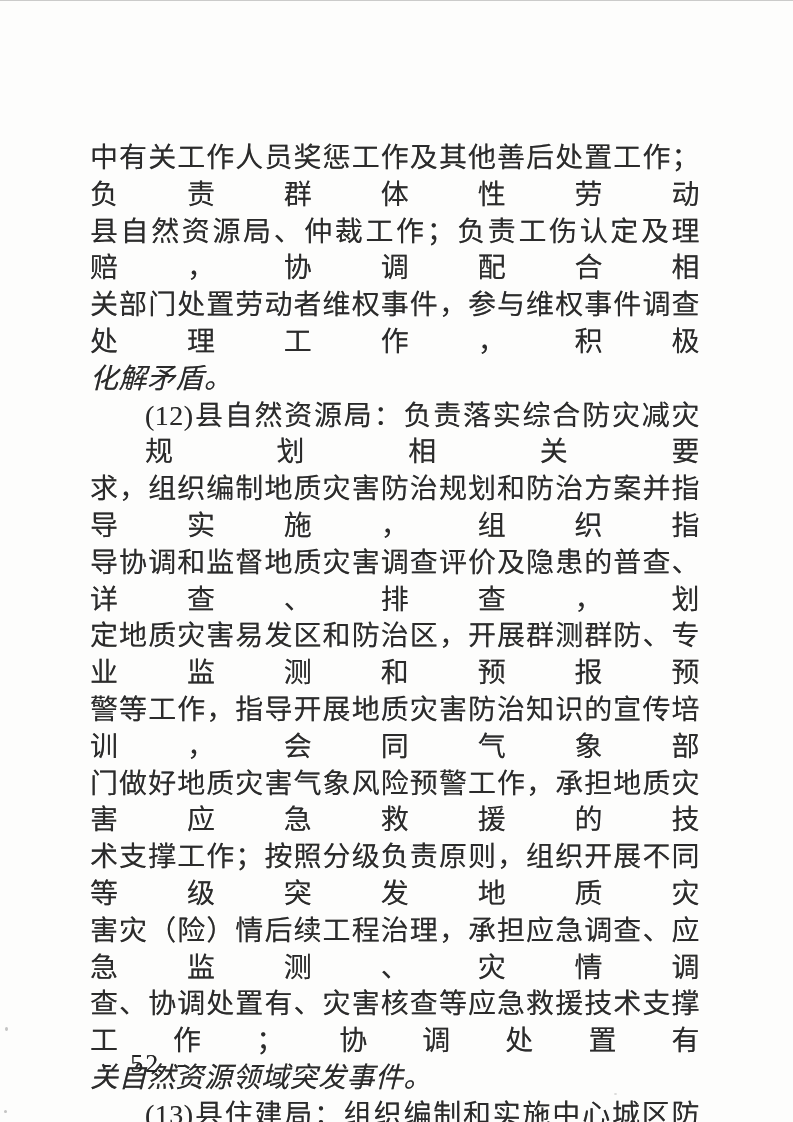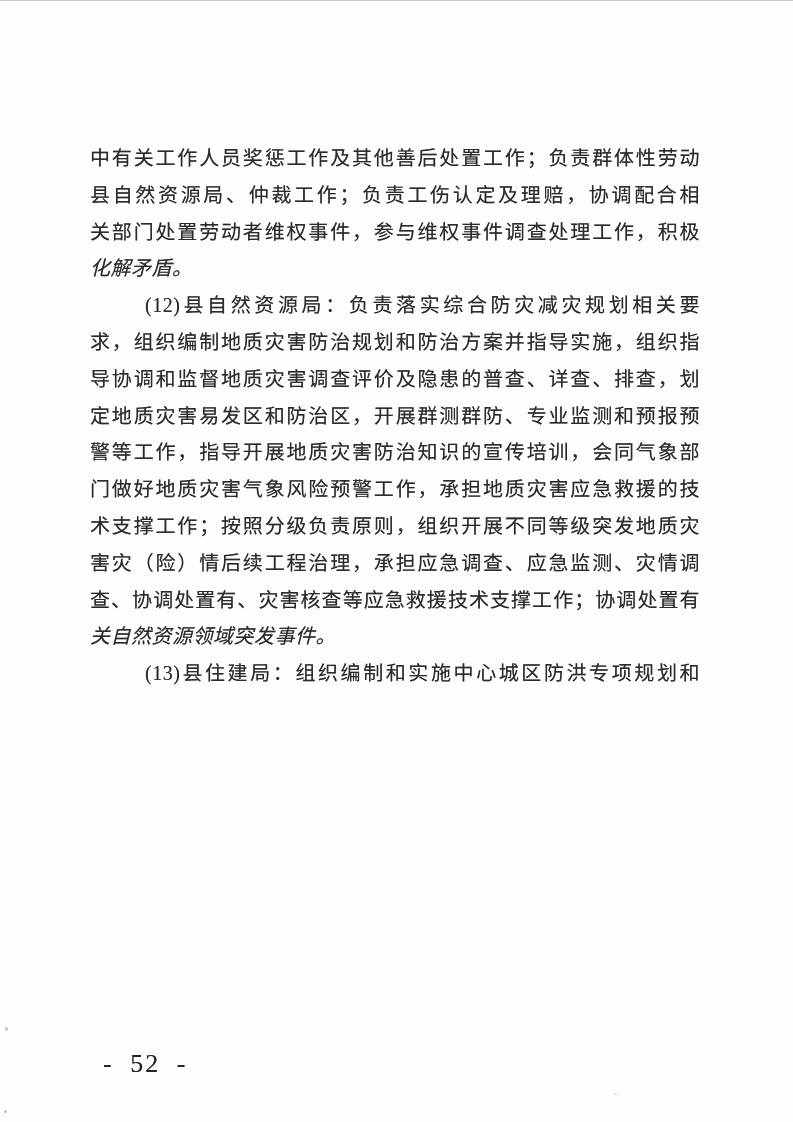--- a/index.html
+++ b/index.html
@@ -31,21 +31,21 @@
     border-radius: 50%;
   }
   .content {
     position: absolute;
     left: 90px;
     top: 140px;
     width: 610px;
   }
   .para { margin: 0; padding: 0; }
   .line {
-    font-size: 20px;
+    font-size: 28px;
     line-height: 36.8px;
     letter-spacing: 0.5px;
     text-align: justify;
     text-align-last: justify;
     white-space: normal;
     text-shadow: 0 0 0.5px rgba(43,43,43,0.55);
   }
   .line.indent { padding-left: 55px; }
   .line.endline { text-align-last: left; font-style: italic; }
   .footer {

